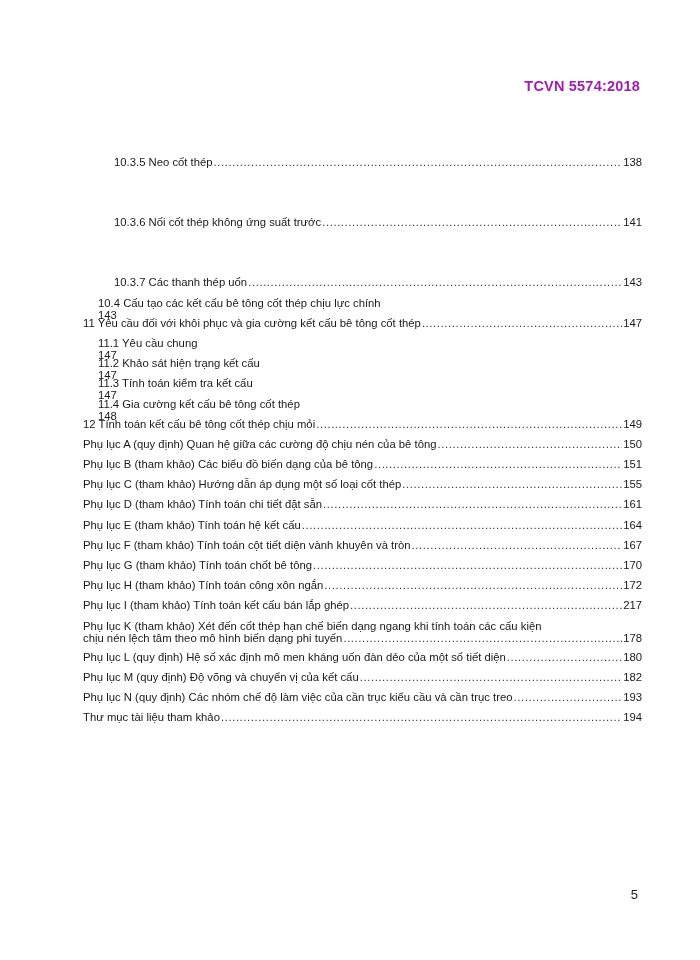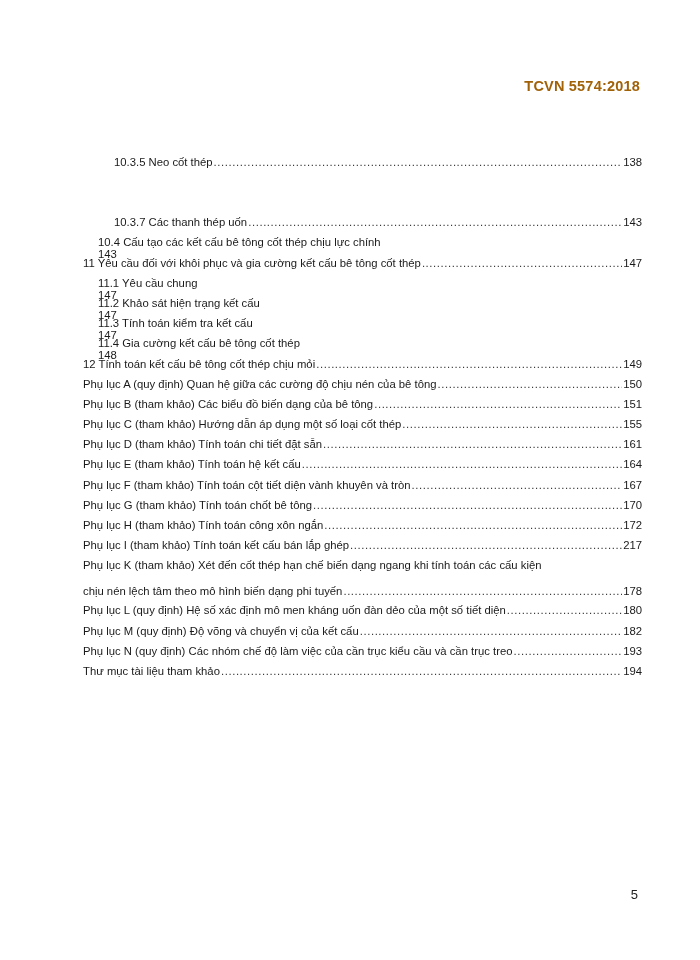--- a/index.html
+++ b/index.html
@@ -12,21 +12,21 @@
       font-family: "Liberation Sans", "DejaVu Sans", sans-serif;
       color: #1a1a1a;
     }
     .doc-code {
       position: absolute;
       top: 78px;
       right: 60px;
       font-weight: bold;
       font-size: 14.5px;
       letter-spacing: 0.2px;
-      color: #a16207;
+      color: #a21caf;
     }
     .toc {
       position: absolute;
       top: 116px;
       left: 83px;
       width: 559px;
     }
     .toc-row {
       display: flex;
       align-items: baseline;
@@ -45,21 +45,21 @@
       margin: 0 1px;
       color: #333;
       letter-spacing: 0.6px;
     }
     .leader::before {
       content: "....................................................................................................................................................................................................................................................";
     }
     .toc-page { flex: 0 0 auto; text-align: center; }
     .wrap-block { display: flex; flex-direction: column; width: 100%; }
     .wrap-first { white-space: nowrap; }
-    .wrap-second { display: flex; align-items: baseline; margin-top: 14px; }
+    .wrap-second { display: flex; align-items: baseline; margin-top: 0; }
     .page-number {
       position: absolute;
       top: 887px;
       right: 62px;
       font-size: 13px;
       color: #222;
     }
   </style>
 </head>
 <body>
@@ -67,20 +67,25 @@
 <div class="doc-code">TCVN 5574:2018</div>
 
 <div class="toc">
   <div id="toc-main">
       <div class="toc-row lvl2">
         <span class="toc-label">10.3.5 Neo cốt thép</span>
         <span class="leader"></span>
         <span class="toc-page">138</span>
       </div>
       <div class="toc-row lvl2">
+        <span class="toc-label">10.3.6 Nối cốt thép không ứng suất trước</span>
+        <span class="leader"></span>
+        <span class="toc-page">141</span>
+      </div>
+      <div class="toc-row lvl2">
         <span class="toc-label">10.3.7 Các thanh thép uốn</span>
         <span class="leader"></span>
         <span class="toc-page">143</span>
       </div>
       <div class="toc-row lvl1">
         <span class="toc-label">10.4 Cấu tạo các kết cấu bê tông cốt thép chịu lực chính</span>
         <span class="leader"></span>
         <span class="toc-page">143</span>
       </div>
       <div class="toc-row lvl0">

